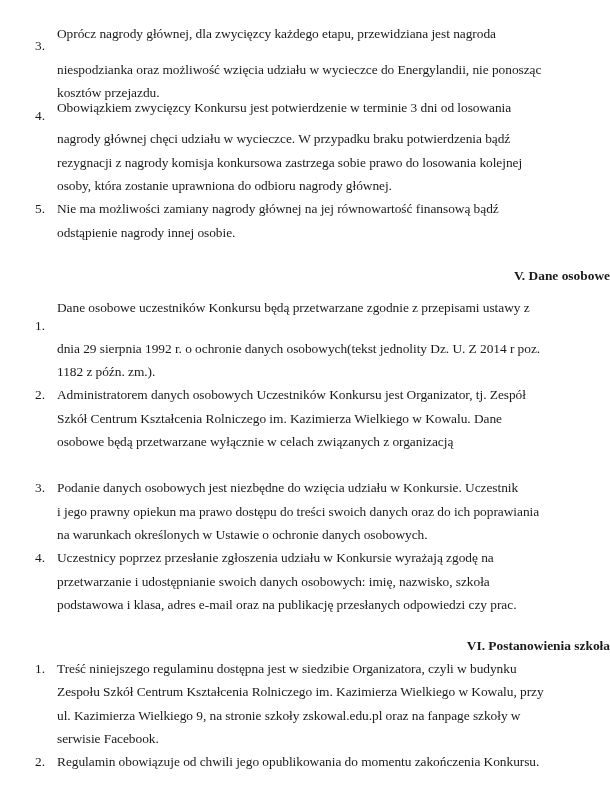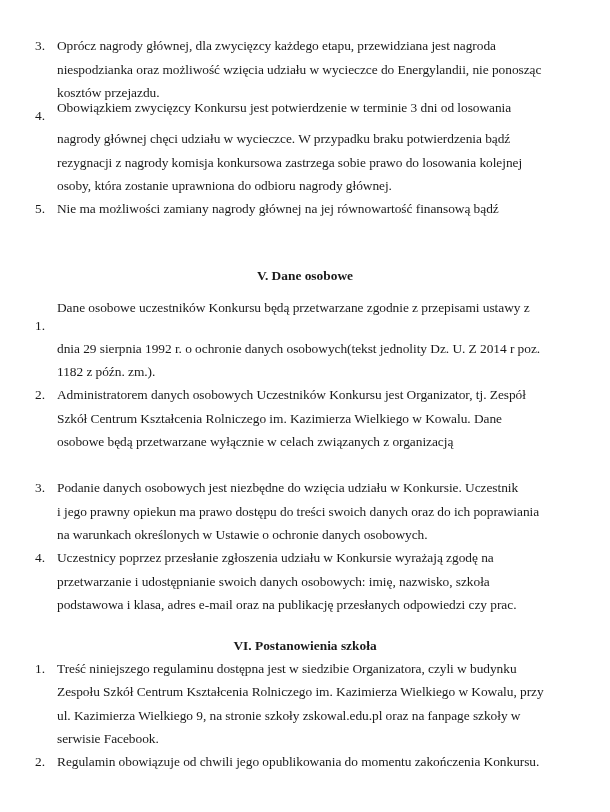--- a/index.html
+++ b/index.html
@@ -1,40 +1,41 @@
 <!DOCTYPE html>
 <html><head>
 <meta charset="utf-8">
 <style>
   html, body { margin: 0; padding: 0; background: #ffffff; }
   body { width: 610px; height: 812px; overflow: hidden; position: relative;
          font-family: "Liberation Serif", "DejaVu Serif", serif; color: #1a1a1a; }
   .page { position: absolute; left: 0; top: 0; width: 610px; height: 812px; }
   .line { position: absolute; left: 57px; font-size: 13.4px; line-height: 16px; white-space: nowrap; letter-spacing: -0.05px; }
   .num { position: absolute; left: 35px; font-size: 13.4px; line-height: 16px; }
-  .heading { position: absolute; left: 0; width: 610px; text-align: center; font-weight: bold; font-size: 13.4px; line-height: 16px; }
+  .heading { position: absolute; left: 0; width: 610px; text-align: right; font-weight: bold; font-size: 13.4px; line-height: 16px; }
 </style>
 </head>
 <body>
 
 <div class="page">
 
   <span class="num" style="top:38px">3.</span>
-  <span class="line" style="top:38px">Oprócz nagrody głównej, dla zwycięzcy każdego etapu, przewidziana jest nagroda</span>
+  <span class="line" style="top:26px">Oprócz nagrody głównej, dla zwycięzcy każdego etapu, przewidziana jest nagroda</span>
   <span class="line" style="top:62px">niespodzianka oraz możliwość wzięcia udziału w wycieczce do Energylandii, nie ponosząc</span>
   <span class="line" style="top:85px">kosztów przejazdu.</span>
 
   <span class="num" style="top:108px">4.</span>
   <span class="line" style="top:100px">Obowiązkiem zwycięzcy Konkursu jest potwierdzenie w terminie 3 dni od losowania</span>
   <span class="line" style="top:131px">nagrody głównej chęci udziału w wycieczce. W przypadku braku potwierdzenia bądź</span>
   <span class="line" style="top:155px">rezygnacji z nagrody komisja konkursowa zastrzega sobie prawo do losowania kolejnej</span>
   <span class="line" style="top:178px">osoby, która zostanie uprawniona do odbioru nagrody głównej.</span>
 
   <span class="num" style="top:201px">5.</span>
   <span class="line" style="top:201px">Nie ma możliwości zamiany nagrody głównej na jej równowartość finansową bądź</span>
+  <span class="line" style="top:225px">odstąpienie nagrody innej osobie.</span>
 
   <div class="heading" style="top:268px">V. Dane osobowe</div>
 
   <span class="num" style="top:318px">1.</span>
   <span class="line" style="top:300px">Dane osobowe uczestników Konkursu będą przetwarzane zgodnie z przepisami ustawy z</span>
   <span class="line" style="top:341px">dnia 29 sierpnia 1992 r. o ochronie danych osobowych(tekst jednolity Dz. U. Z 2014 r poz.</span>
   <span class="line" style="top:364px">1182 z późn. zm.).</span>
 
   <span class="num" style="top:387px">2.</span>
   <span class="line" style="top:387px"> Administratorem danych osobowych Uczestników Konkursu jest Organizator, tj. Zespół</span>

